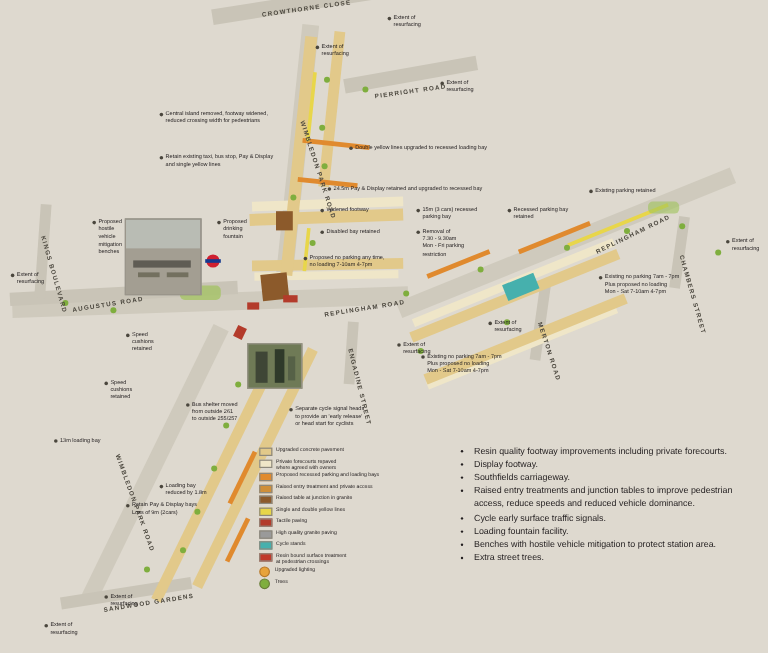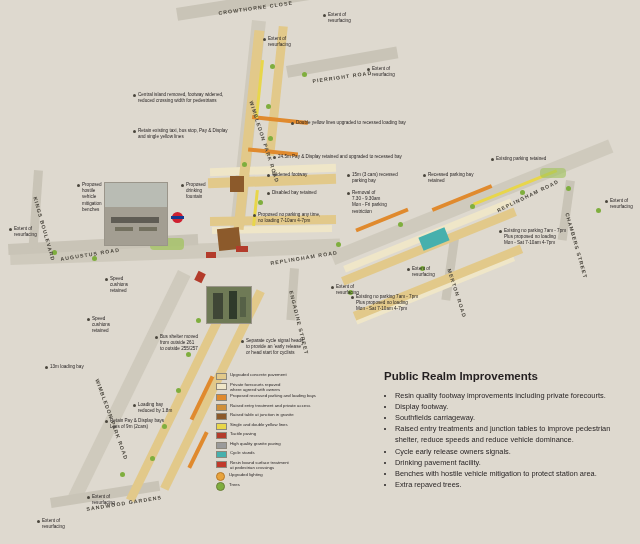--- a/index.html
+++ b/index.html
@@ -337,26 +337,25 @@
         <span class="sw-lamp" style="background: rgb(231, 163, 60);"></span>
         <span class="legend-txt">Upgraded lighting</span>
       </div>
       <div class="legend-row">
         <span class="sw-circle" style="background: rgb(127, 174, 62);"></span>
         <span class="legend-txt">Trees</span>
       </div>
     </div>
 
   <div class="panel abs">
-    <h2>Public Realm Improvements</h2>
     <ul id="panel-list">
         <li>Resin quality footway improvements including private forecourts.</li>
         <li>Display footway.</li>
         <li>Southfields carriageway.</li>
-        <li>Raised entry treatments and junction tables to improve pedestrian shelter, reduce speeds and reduce vehicle dominance.</li>
-        <li>Cycle early release owners signals.</li>
-        <li>Drinking pavement facility.</li>
+        <li>Raised entry treatments and junction tables to improve pedestrian access, reduce speeds and reduced vehicle dominance.</li>
+        <li>Cycle early surface traffic signals.</li>
+        <li>Loading fountain facility.</li>
         <li>Benches with hostile vehicle mitigation to protect station area.</li>
-        <li>Extra repaved trees.</li>
+        <li>Extra street trees.</li>
       </ul>
   </div>
 
 </div>
 
 </body></html>

